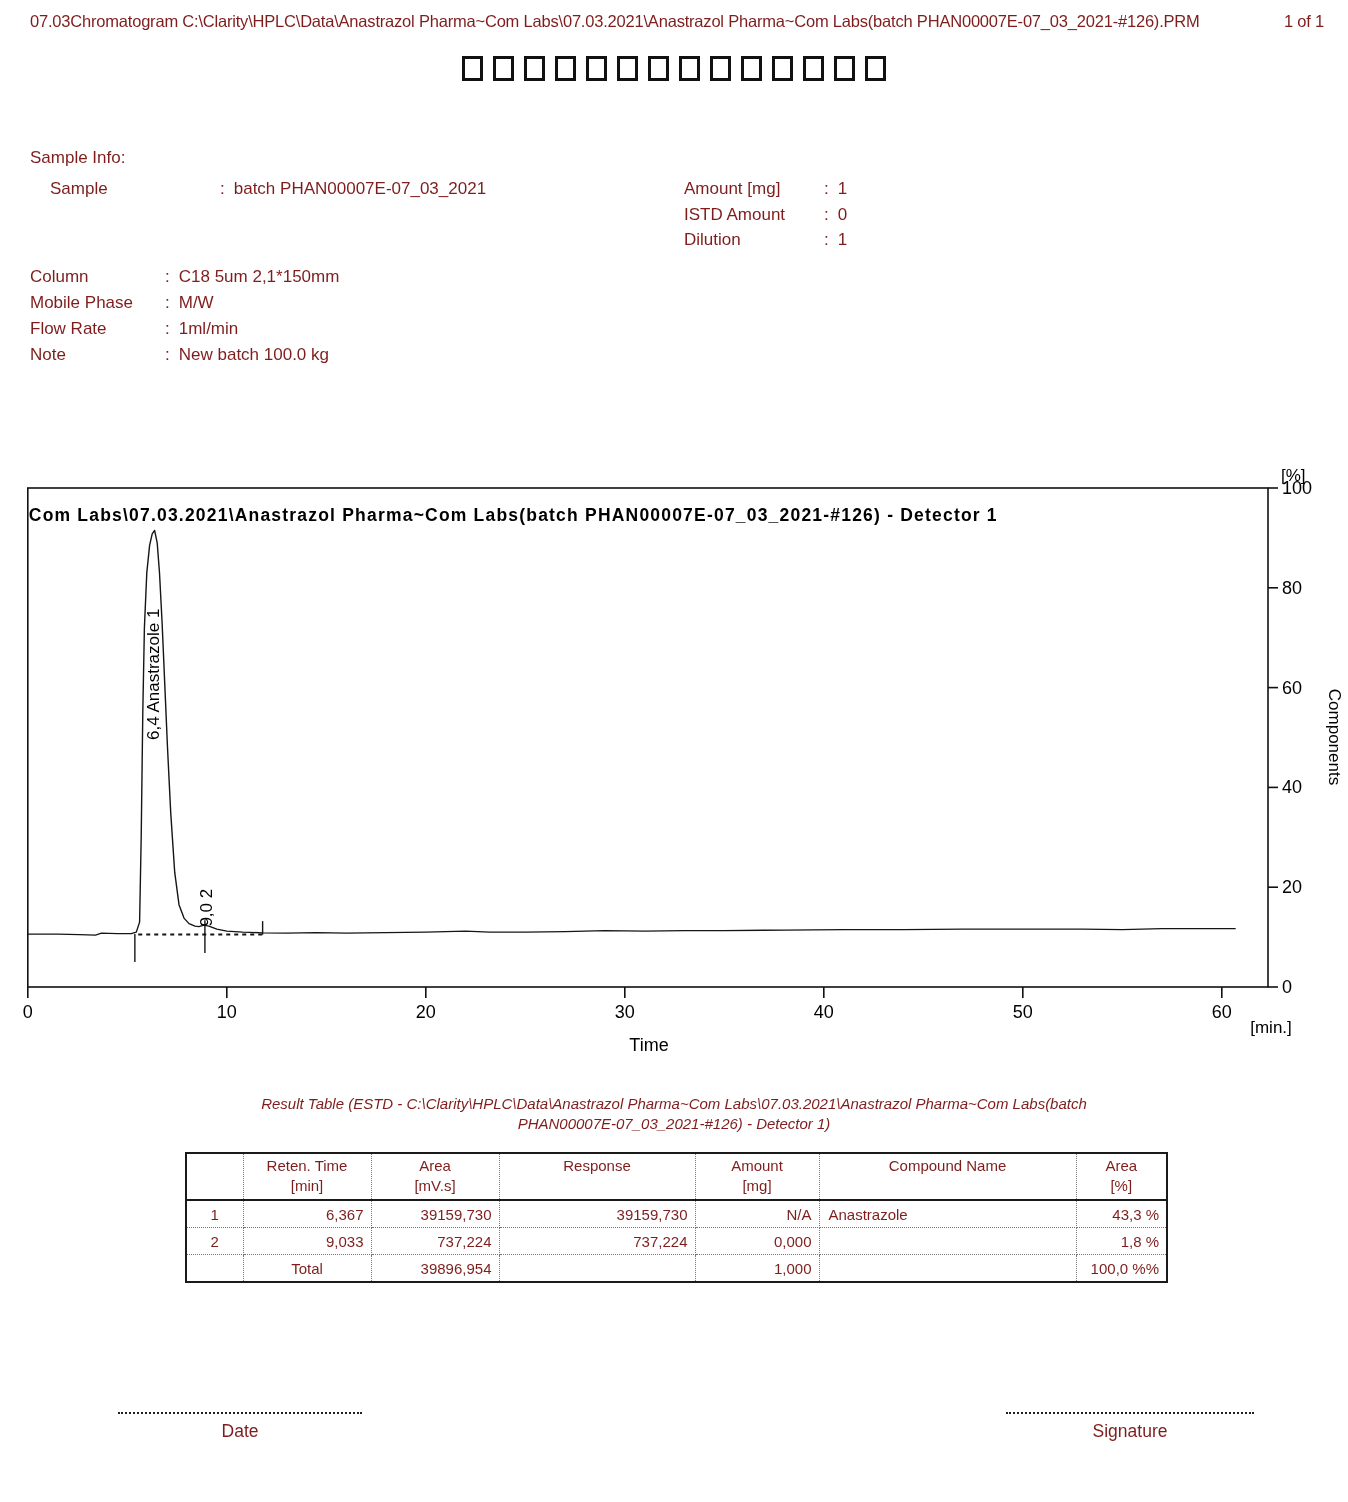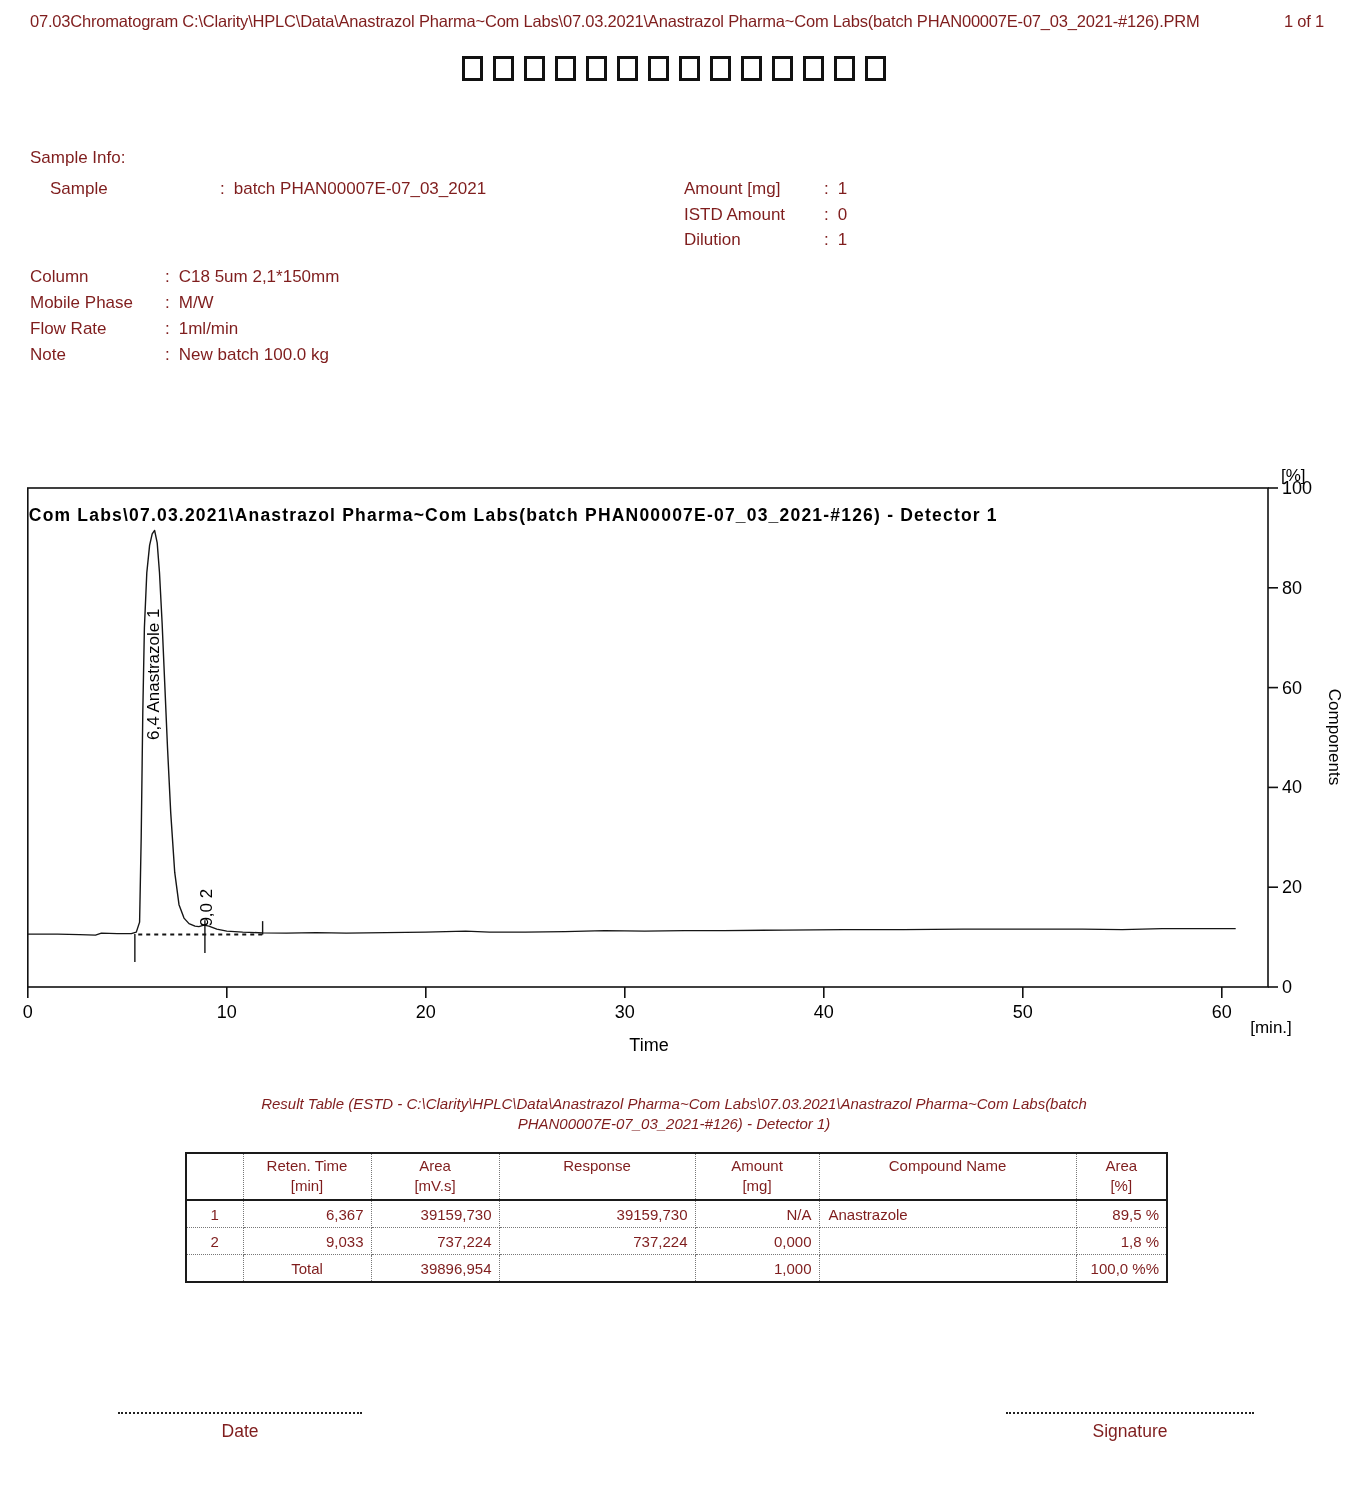--- a/index.html
+++ b/index.html
@@ -214,21 +214,21 @@
       </tr>
     </thead>
     <tbody>
       <tr>
         <td class="num">1</td>
         <td class="rnum">6,367</td>
         <td class="rnum">39159,730</td>
         <td class="rnum">39159,730</td>
         <td class="rnum">N/A</td>
         <td class="txt">Anastrazole</td>
-        <td class="rnum">89,5 %</td>
+        <td class="rnum">43,3 %</td>
       </tr>
       <tr>
         <td class="num">2</td>
         <td class="rnum">9,033</td>
         <td class="rnum">737,224</td>
         <td class="rnum">737,224</td>
         <td class="rnum">0,000</td>
         <td class="txt"></td>
         <td class="rnum">1,8 %</td>
       </tr>

